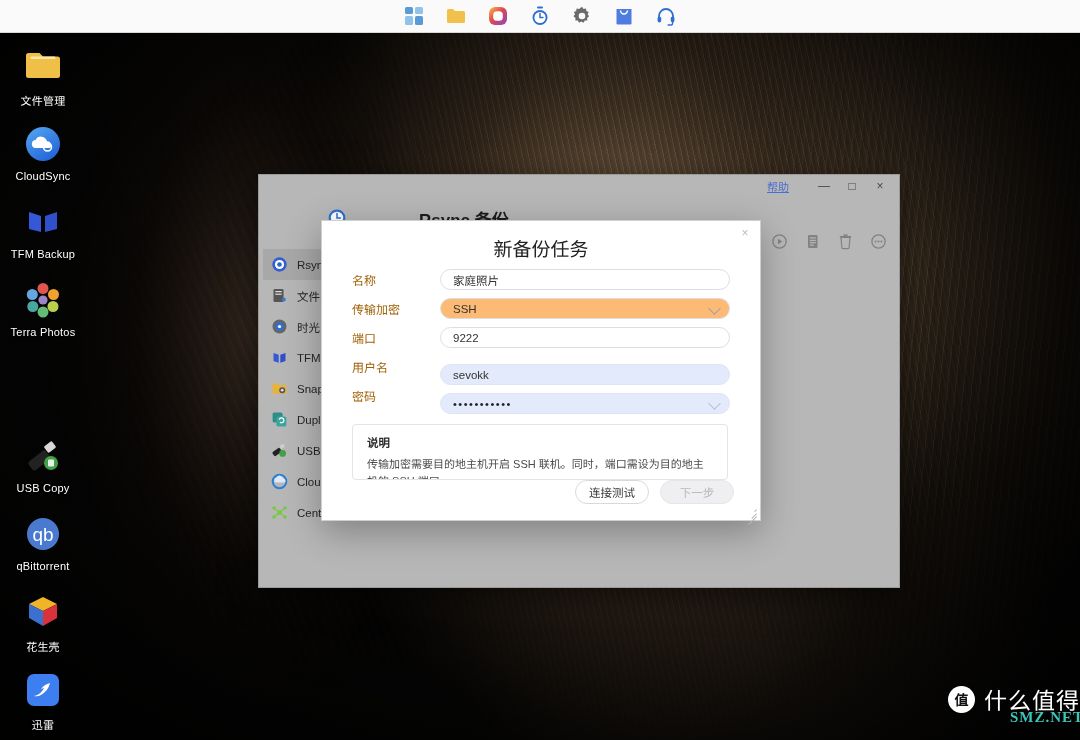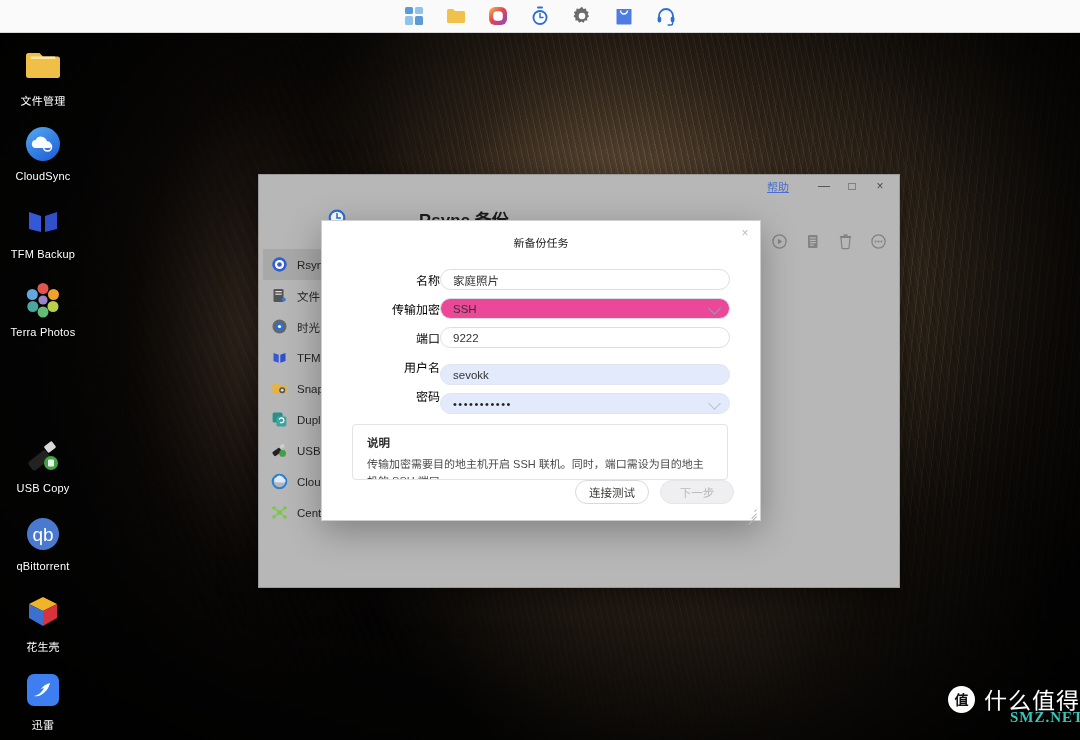--- a/index.html
+++ b/index.html
@@ -204,49 +204,49 @@
     position: absolute; right: 8px; top: 5px;
     width: 14px; height: 14px;
     font-size: 12px; color: #bdbdbd;
     display: flex; align-items: center; justify-content: center;
     cursor: pointer;
   }
   #dlg-title {
     position: absolute; left: 0; top: 13px;
     width: 100%;
     text-align: center;
-    font-size: 11px; color: #222;
+    font-size: 19px; color: #222;
   }
 
   #dlg-form {
     position: absolute; left: 30px; top: 46px;
     width: 378px;
   }
   .frow {
     display: flex; align-items: center;
     height: 25px; margin-bottom: 4px;
   }
   .flabel {
     width: 88px; flex: 0 0 88px;
-    font-size: 12px; color: #000000; text-align: right;
+    font-size: 12px; color: #a16207;
   }
   .fctl {
     position: relative;
     flex: 1 1 auto; height: 21px;
     border: 1px solid #dcdee3;
     border-radius: 11px;
     background: #fff;
     box-sizing: border-box;
     display: flex; align-items: center;
     padding: 0 12px;
     font-size: 11.5px; color: #333;
     cursor: text;
   }
   .fctl.error { border-color: #f0c0c2; }
-  .fctl.select { background: #ec4899; cursor: pointer; }
+  .fctl.select { background: #fdba74; cursor: pointer; }
   .fctl.autofill { background: #e3eafb; border-color: #dfe4ef; margin-top: 16px; }
   .fctl .chev {
     position: absolute; right: 10px; top: 50%;
     width: 8px; height: 8px;
     margin-top: -5px;
     border-right: 1.3px solid #98a0ae;
     border-bottom: 1.3px solid #98a0ae;
     transform: rotate(45deg);
   }
   .fctl.autofill .chev { border-color: #b4bed6; }

